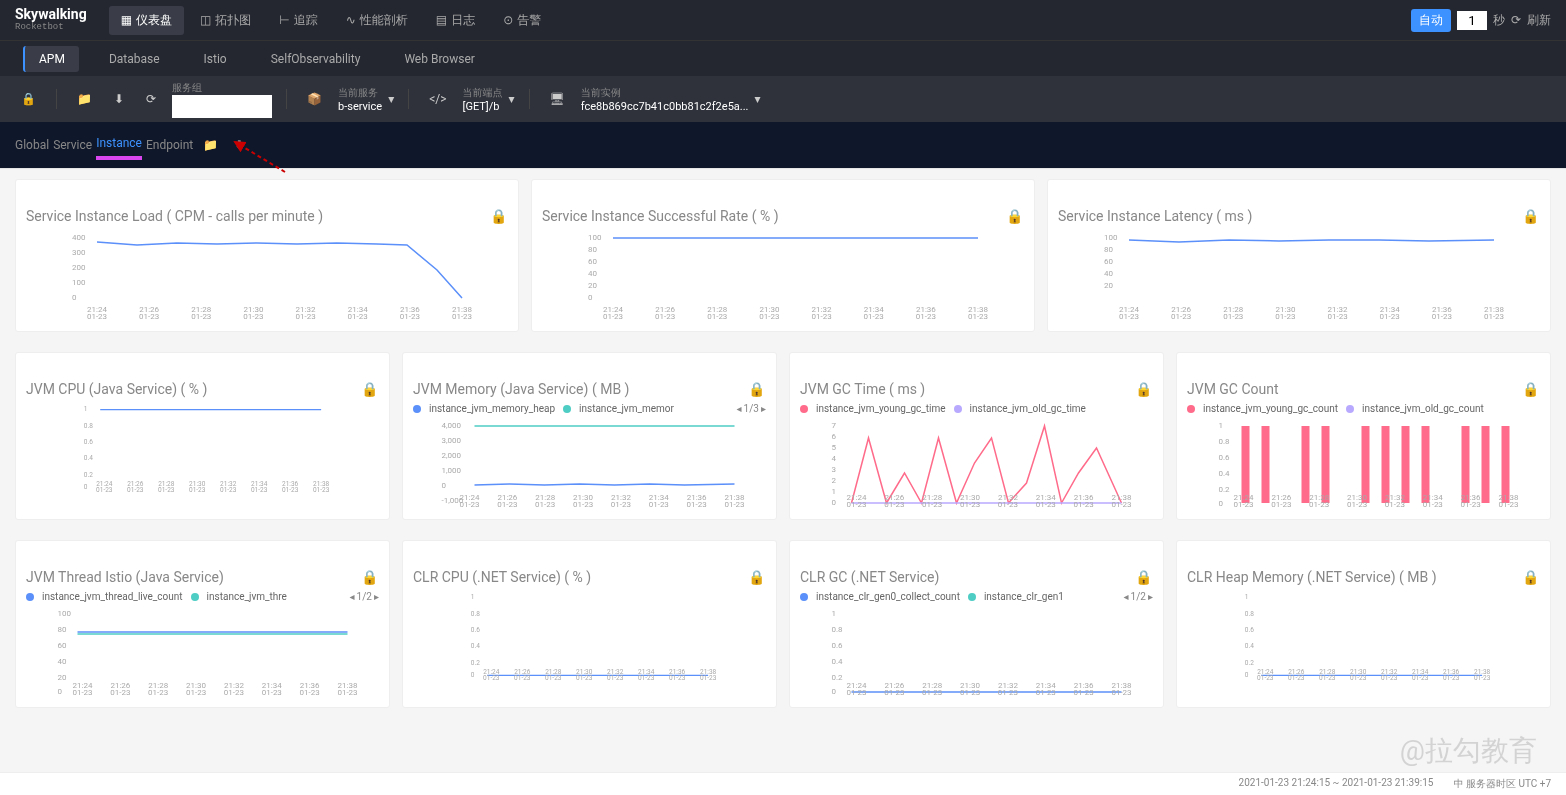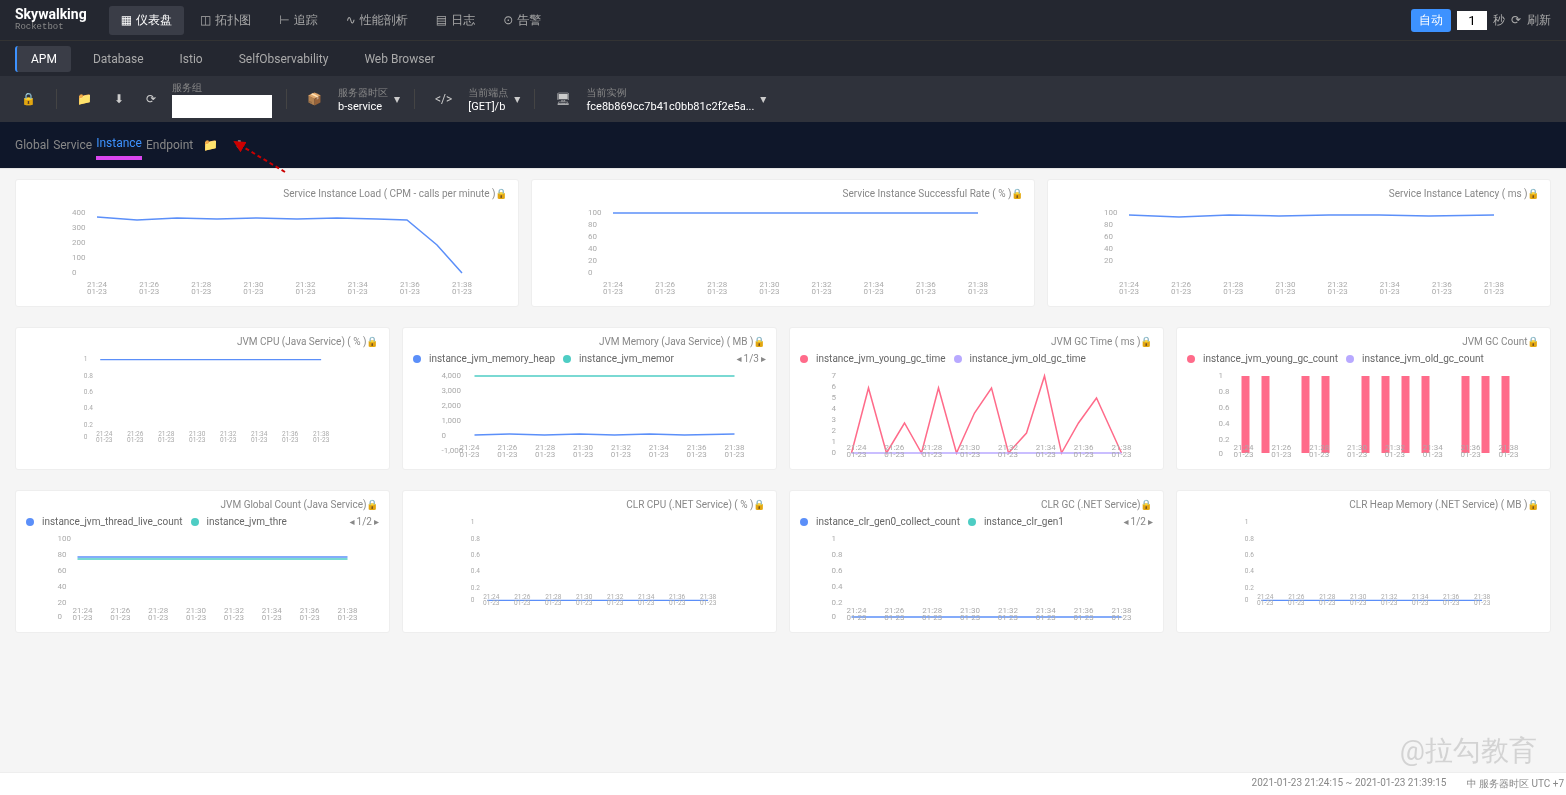--- a/index.html
+++ b/index.html
@@ -7,50 +7,50 @@
 .topbar { background: #242730; height: 40px; display: flex; align-items: center; padding: 0 15px; color: #aaa; }
 .logo { color: #fff; font-size: 14px; margin-right: 20px; line-height: 1.1; }
 .logo-main { font-weight: bold; }
 .logo-sub { font-size: 9px; color: #888; font-family: Liberation Mono, monospace; }
 .nav-item { padding: 6px 12px; margin: 0 2px; cursor: pointer; border-radius: 3px; display: flex; align-items: center; gap: 4px; }
 .nav-item.active { background: #3a3d47; color: #fff; }
 .topbar-right { margin-left: auto; display: flex; align-items: center; gap: 6px; }
 .auto-btn { background: #3d92ff; color: #fff; padding: 3px 8px; border-radius: 3px; }
 .refresh-input { width: 30px; background: #fff; border: none; padding: 2px 4px; text-align: center; }
 .subbar { background: #242730; height: 36px; display: flex; align-items: center; padding: 0 15px; gap: 8px; border-top: 1px solid #333; }
-.subtab { color: #aaa; padding: 6px 14px; border-radius: 3px; cursor: pointer; }
+.subtab { color: #aaa; padding: 6px 14px; border-radius: 3px; cursor: pointer; margin-left: 8px; }
 .subtab.active { background: #3a3d47; color: #fff; border-left: 2px solid #3d92ff; }
 .selector-bar { background: #2f323b; height: 46px; display: flex; align-items: center; padding: 0 15px; gap: 10px; color: #ccc; }
 .iconbtn { color: #ccc; padding: 4px 6px; cursor: pointer; }
 .selector-group { display: flex; align-items: center; gap: 6px; }
 .selector-group input { background: #fff; border: none; padding: 4px 6px; width: 100px; }
 .selector-label { font-size: 10px; color: #888; }
 .selector-val { color: #fff; font-size: 11px; }
 .sel-combo { display: flex; flex-direction: column; }
 .tabbar { background: #0f172a; padding: 8px 15px; display: flex; align-items: center; gap: 4px; border-bottom: 1px solid #e5e5e5; position: relative; }
 .tab { color: #888; cursor: pointer; padding: 6px 0; }
 .tab.active { color: #3d92ff; border-bottom: 4px solid #d946ef; }
 .arrow-annotation { position: absolute; left: 230px; top: 15px; pointer-events: none; }
 .grid { display: grid; padding: 10px 15px; gap: 12px; }
 .row3 { grid-template-columns: repeat(3, 1fr); }
 .row4 { grid-template-columns: repeat(4, 1fr); }
 .card { background: #fff; border: 1px solid #eee; border-radius: 3px; padding: 8px 10px; }
-.card-header { display: flex; align-items: center; justify-content: flex-end; color: #888; font-size: 10px; margin-bottom: 6px; }
+.card-header { display: flex; align-items: center; justify-content: space-between; color: #888; font-size: 14px; margin-bottom: 6px; margin-top: 20px; }
 .lock { color: #bbb; }
 .legend { font-size: 10px; color: #666; display: flex; align-items: center; gap: 8px; margin: 4px 0; }
 .legend-dot { width: 8px; height: 8px; border-radius: 50%; display: inline-block; }
 .pager { margin-left: auto; display: flex; align-items: center; gap: 2px; color: #888; }
 svg.chart { width: 100%; height: 90px; }
 .axis-text { fill: #aaa; font-size: 8px; }
 .series-blue { stroke: #5b8ff9; stroke-width: 1.5; fill: none; }
 .series-teal { stroke: #4ecdc4; stroke-width: 1.5; fill: none; }
 .series-pink { stroke: #ff6b8a; stroke-width: 1.5; fill: none; }
 .series-purple { stroke: #b8a9ff; stroke-width: 1.5; fill: none; }
 .bar-pink { fill: #ff6b8a; }
-.footer { position: fixed; bottom: 0; right: 0; background: #fff; padding: 4px 2px; font-size: 10px; color: #888; display: flex; gap: 20px; border-top: 1px solid #eee; width: 100%; justify-content: flex-end; }
+.footer { position: fixed; bottom: 0; right: 0; background: #fff; padding: 4px 15px; font-size: 10px; color: #888; display: flex; gap: 20px; border-top: 1px solid #eee; width: 100%; justify-content: flex-end; }
 .watermark { position: fixed; bottom: 25px; right: 29px; font-size: 28px; color: rgba(150,150,150,0.35); font-weight: normal; margin-top: 44px; }
 .divider { width: 1px; height: 20px; background: #444; margin: 0 4px; }
 </style>
 </head>
 <body>
 
 <div class="topbar">
   <div class="logo">
     <div class="logo-main">Skywalking</div>
     <div class="logo-sub">Rocketbot</div>
@@ -87,21 +87,21 @@
   <div class="selector-group">
     <div class="sel-combo">
       <span class="selector-label">服务组</span>
       <input value="" style="">
     </div>
   </div>
   <span class="divider"></span>
   <span class="iconbtn">📦</span>
   <div class="selector-group">
     <div class="sel-combo">
-      <span class="selector-label">服务器时区</span>
+      <span class="selector-label">当前服务</span>
       <span class="selector-val">b-service</span>
     </div>
     <span>▾</span>
   </div>
   <span class="divider"></span>
   <span class="iconbtn">&lt;/&gt;</span>
   <div class="selector-group">
     <div class="sel-combo">
       <span class="selector-label">当前端点</span>
       <span class="selector-val">[GET]/b</span>
@@ -400,21 +400,21 @@
           <text x="295" y="82" class="axis-text" text-anchor="middle">21:38</text>
           <text x="295" y="89" class="axis-text" text-anchor="middle">01-23</text>
         </g>
     </svg>
   </div>
 </div>
 
 <div class="grid row4">
   <div class="card">
     <div class="card-header">
-        <span>JVM Global Count (Java Service)</span>
+        <span>JVM Thread Istio (Java Service)</span>
         <span class="lock">🔒</span>
       </div>
     <div class="legend">
         <span class="legend-dot" style="background:#5b8ff9"></span>
         <span>instance_jvm_thread_live_count</span>
         <span class="legend-dot" style="background:#4ecdc4"></span>
         <span>instance_jvm_thre</span>
         <span class="pager">◂ <span>1/2</span> ▸</span>
       </div>
     <svg class="chart" viewBox="0 0 300 90">

